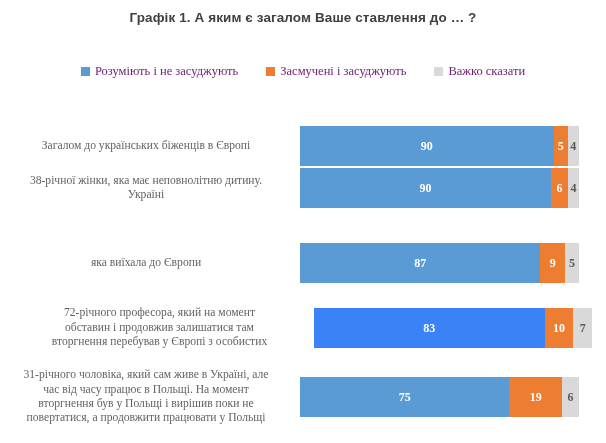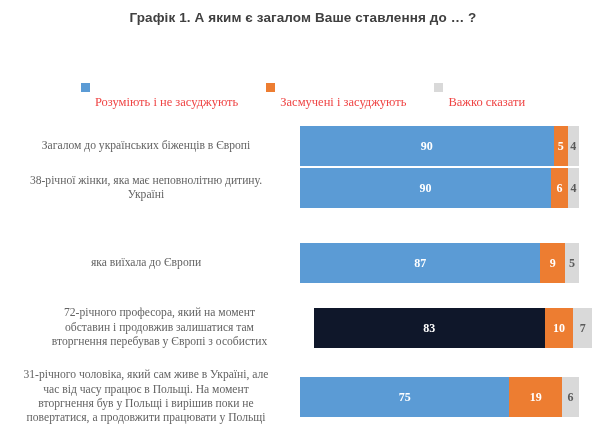--- a/index.html
+++ b/index.html
@@ -46,23 +46,22 @@
   }
   .legend-swatch {
     width: 9px;
     height: 9px;
     margin-right: 5px;
     flex: 0 0 auto;
   }
   .legend-label {
     font-family: "Liberation Serif", serif;
     font-size: 12.5px;
-    color: #ef4444;
+    color: #701a75;
     white-space: nowrap;
-    margin-top: 31px;
   }
 
   
   #plot {
     position: absolute;
     left: 0;
     top: 100px;
     width: 606px;
     height: 343px;
   }
@@ -177,21 +176,21 @@
         </div>
       </div>
     </div>
     <div class="row" style="top: 208px; height: 40px; justify-content: center;">
       <div class="row-label">
         <div>72-річного професора, який на момент</div>
         <div>обставин і продовжив залишатися там</div>
         <div>вторгнення перебував у Європі з особистих</div>
       </div>
       <div class="bar-track">
-        <div class="seg seg-a" style="width: 83%; background: #0f172a;">
+        <div class="seg seg-a" style="width: 83%; background: #3b82f6;">
           <span>83</span>
         </div>
         <div class="seg seg-b" style="width: 10%; background: rgb(237, 125, 49);">
           <span>10</span>
         </div>
         <div class="seg seg-c" style="width: 7%; background: rgb(217, 217, 217);">
           <span>7</span>
         </div>
       </div>
     </div>

